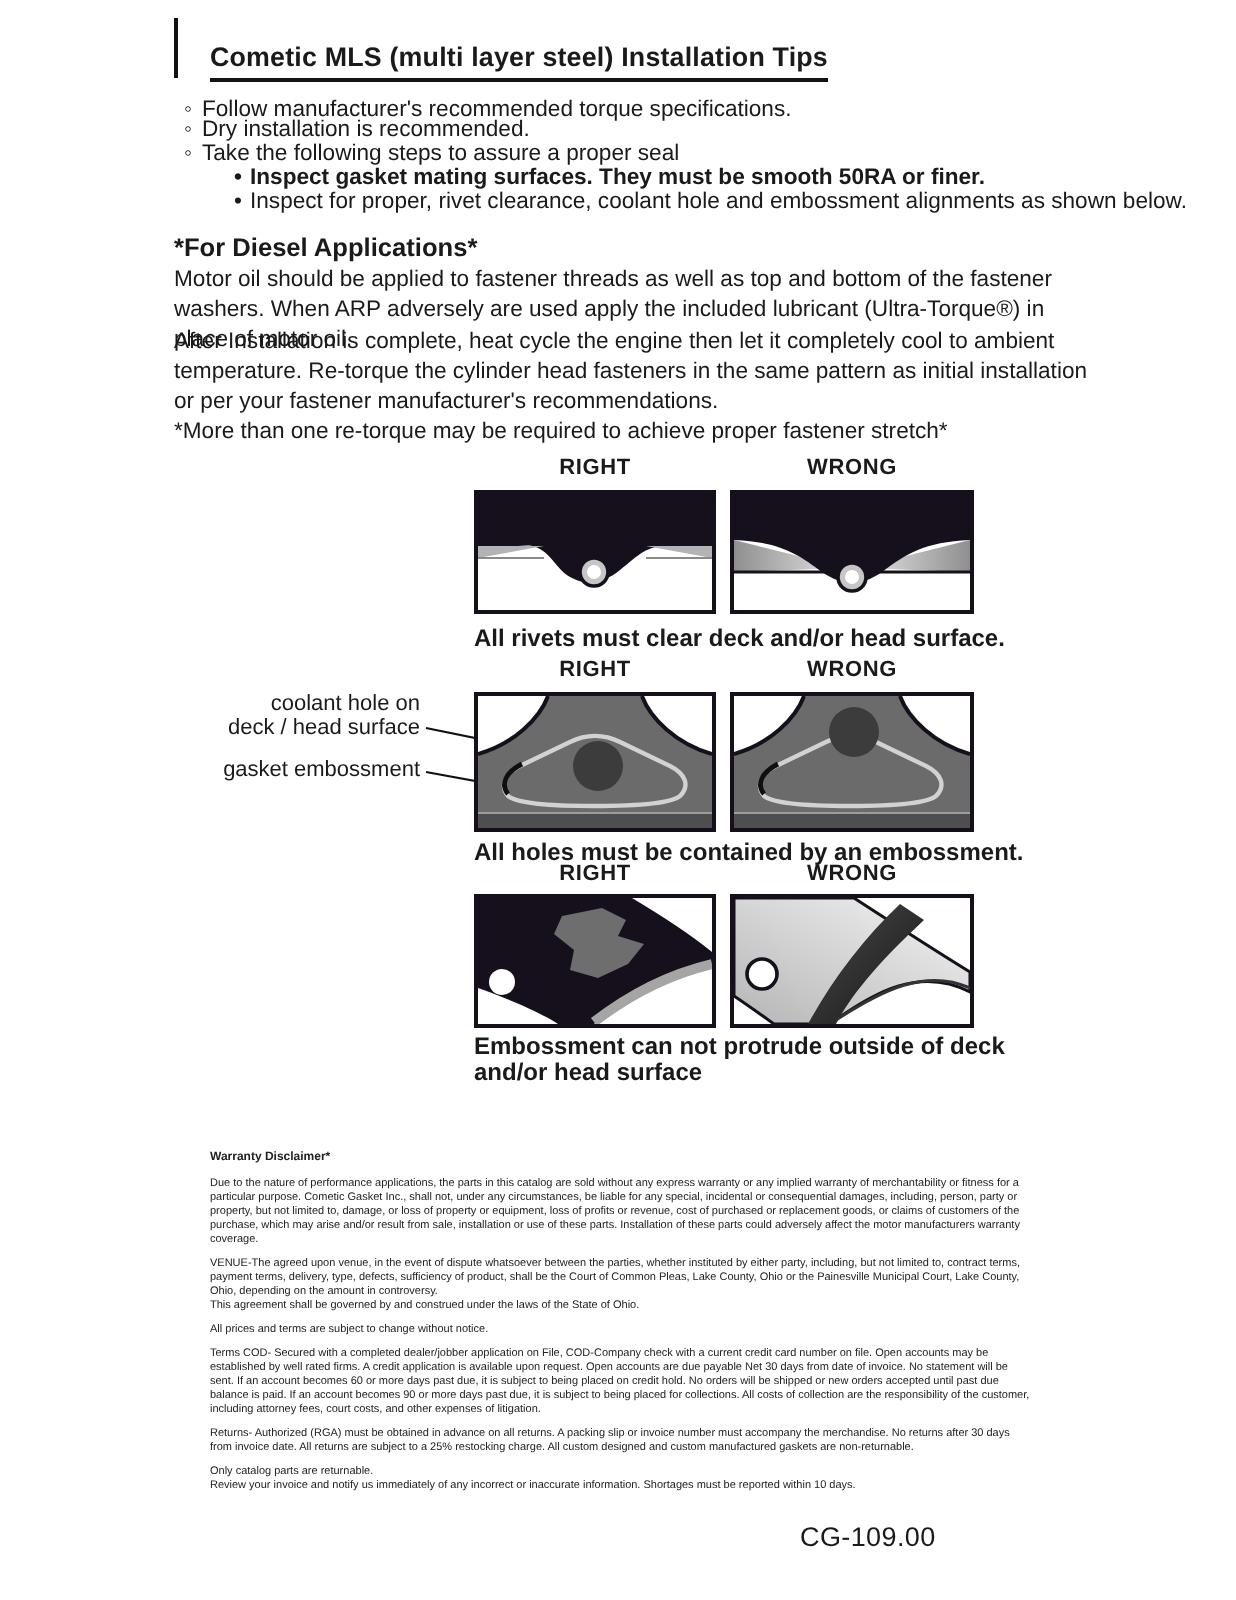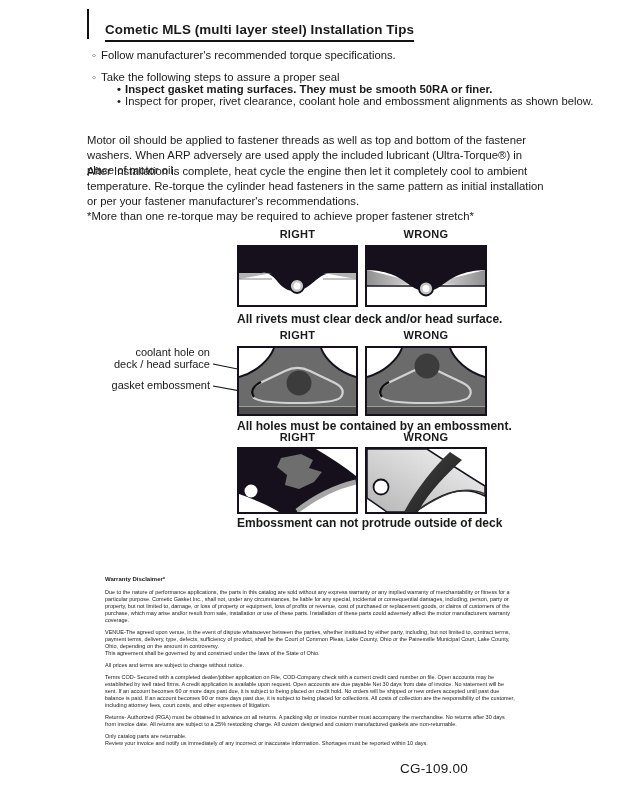--- a/index.html
+++ b/index.html
@@ -30,30 +30,34 @@
 
   <div class="abs edge" style="left:87px;top:9px;width:2px;height:30px;"></div>
 
   <div class="abs" style="left:105px;top:20px;">
     <span class="title">Cometic MLS (multi layer steel) Installation Tips</span>
   </div>
 
   <div class="bullet-row" style="left:92px;top:49px;">
     <span class="marker">◦</span><span>Follow manufacturer's recommended torque specifications.</span>
   </div>
+  <div class="bullet-row" style="left:92px;top:59px;">
+    <span class="marker">◦</span><span>Dry installation is recommended.</span>
+  </div>
   <div class="bullet-row" style="left:92px;top:71px;">
     <span class="marker">◦</span><span>Take the following steps to assure a proper seal</span>
   </div>
   <div class="bullet-row" style="left:117px;top:83px;font-weight:bold;">
     <span class="marker" style="width:8px;">•</span><span>Inspect gasket mating surfaces.  They must be smooth 50RA or finer.</span>
   </div>
   <div class="bullet-row" style="left:117px;top:95px;">
     <span class="marker" style="width:8px;">•</span><span>Inspect for proper, rivet clearance, coolant hole and embossment alignments as shown below.</span>
   </div>
 
+  <div class="abs h2" style="left:87px;top:116px;">*For Diesel Applications*</div>
   <div class="abs bodytext" style="left:87px;top:133px;">Motor oil should be applied to fastener threads as well as top and bottom of the fastener washers. When ARP adversely are used apply the included lubricant (Ultra-Torque®) in place of motor oil.</div>
   <div class="abs bodytext" style="left:87px;top:164px;">After Installation is complete, heat cycle the engine then let it completely cool to ambient temperature. Re-torque the cylinder head fasteners in the same pattern as initial installation or per your fastener manufacturer's recommendations.</div>
   <div class="abs bodytext" style="left:87px;top:209px;">*More than one re-torque may be required to achieve proper fastener stretch*</div>
 
   <div class="abs dlabel" style="left:237px;top:228px;">RIGHT</div>
   <div class="abs dlabel" style="left:365px;top:228px;width:122px;">WRONG</div>
 
   <div class="dbox" style="left:237px;top:245px;width:121px;height:62px;">
     <svg width="117" height="58" viewBox="0 0 117 58">
       <rect x="0" y="0" width="117" height="58" fill="#ffffff"></rect>
@@ -158,20 +162,21 @@
       </defs>
       <rect x="0" y="0" width="118" height="63" fill="#ffffff"></rect>
       <path d="M0,0 L60,0 C80,13 100,26 118,37 L118,47 C93,34 70,47 48,63 L20,63 C13,58 6,53 0,49 Z" fill="url(#lg3)" stroke="#15101c" stroke-width="1.5"></path>
       <path d="M83,3 L95,11 C79,26 61,44 51,63 L37,63 C49,41 65,20 83,3 Z" fill="url(#dg3)"></path>
       <path d="M51,61 C74,46 96,35 118,45" stroke="#333333" stroke-width="1.5" fill="none"></path>
       <circle cx="14" cy="38" r="7.5" fill="#ffffff" stroke="#15101c" stroke-width="1.8"></circle>
     </svg>
   </div>
   <div class="abs caption" style="left:237px;top:517px;line-height:13px;">
     <div>Embossment can not protrude outside of deck</div>
+    <div>and/or head surface</div>
   </div>
 
   <div class="abs fine" style="left:105px;top:576px;">
     <div class="fh">Warranty Disclaimer*</div>
     <div class="fp">Due to the nature of performance applications, the parts in this catalog are sold without any express warranty or any implied warranty of merchantability or fitness for a particular purpose.  Cometic Gasket Inc., shall not, under any circumstances, be liable for any special, incidental or consequential damages, including, person, party or property, but not limited to, damage, or loss of property or equipment, loss of profits or revenue, cost of purchased or replacement goods, or claims of customers of the purchase, which may arise and/or result from sale, installation or use of these parts.  Installation of these parts could adversely affect the motor manufacturers warranty coverage.</div>
     <div class="fp tight">VENUE-The agreed upon venue, in the event of dispute whatsoever between the parties, whether instituted by either party, including, but not limited to, contract terms, payment terms, delivery, type, defects, sufficiency of product, shall be the Court of Common Pleas, Lake County, Ohio or the Painesville Municipal Court, Lake County, Ohio, depending on the amount in controversy.</div>
     <div class="fp">This agreement shall be governed by and construed under the laws of the State of Ohio.</div>
     <div class="fp">All prices and terms are subject to change without notice.</div>
     <div class="fp">Terms COD- Secured with a completed dealer/jobber application on File, COD-Company check with a current credit card number on file.  Open accounts may be established by well rated firms.  A credit application is available upon request.  Open accounts are due payable Net 30 days from date of invoice.  No statement will be sent.  If an account becomes 60 or more days past due, it is subject to being placed on credit hold.  No orders will be shipped or new orders accepted until past due balance is paid.  If an account becomes 90 or more days past due, it is subject to being placed for collections.  All costs of collection are the responsibility of the customer, including attorney fees, court costs, and other expenses of litigation.</div>
     <div class="fp">Returns- Authorized (RGA) must be obtained in advance on all returns.  A packing slip or invoice number must accompany the merchandise.  No returns after 30 days from invoice date.  All returns are subject to a 25% restocking charge.  All custom designed and custom manufactured gaskets are non-returnable.</div>

